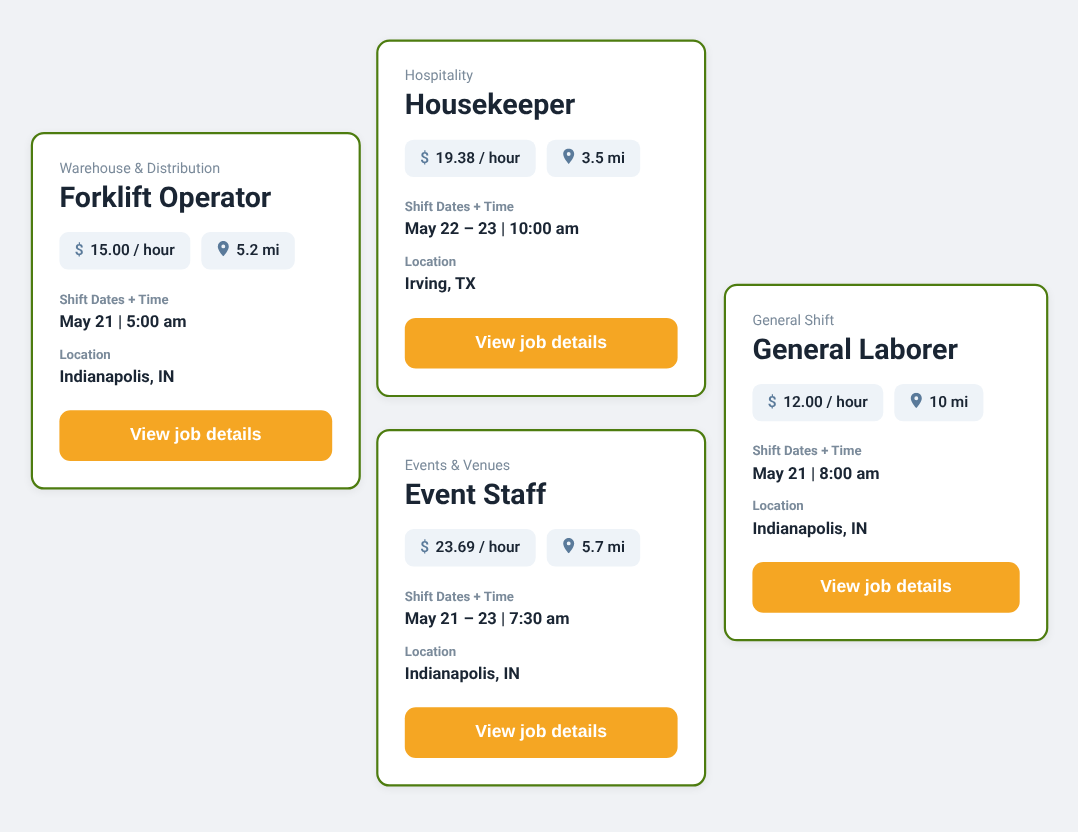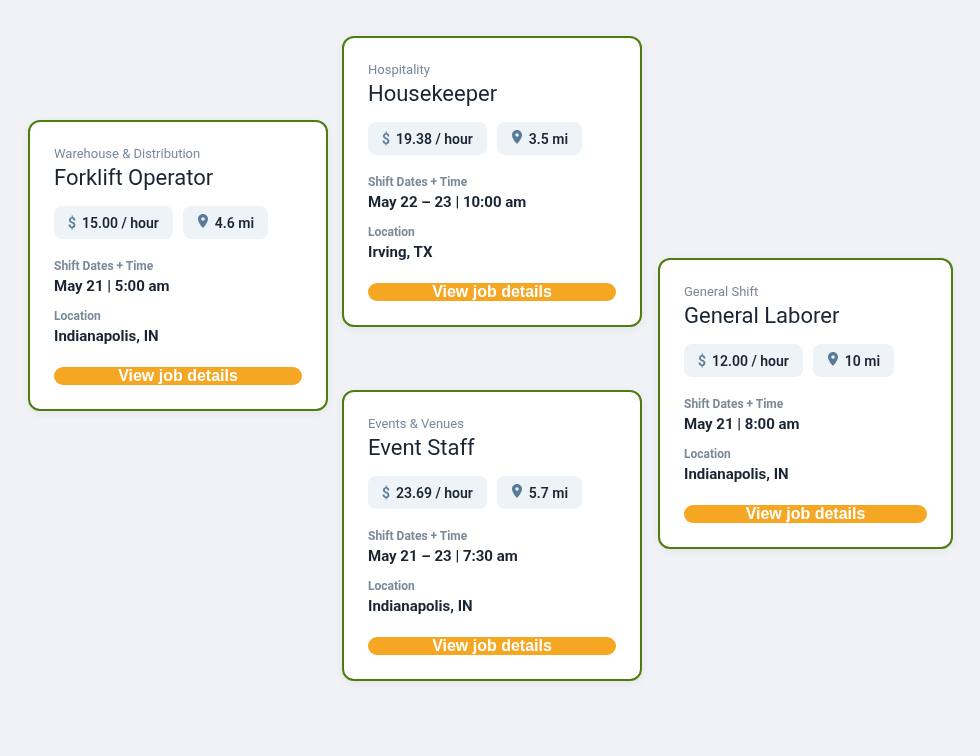--- a/index.html
+++ b/index.html
@@ -23,22 +23,22 @@
       padding: 24px;
       position: absolute;
       box-shadow: 0 2px 8px rgba(0,0,0,0.06);
     }
     .card-category {
       font-size: 13px;
       color: #7a8a9a;
       margin-bottom: 4px;
     }
     .card-title {
-      font-size: 22px;
-      font-weight: 400;
+      font-size: 26px;
+      font-weight: 700;
       color: #1a2533;
       margin-bottom: 16px;
     }
     .card-badges {
       display: flex;
       gap: 10px;
       margin-bottom: 20px;
     }
     .badge {
       display: flex;
@@ -66,21 +66,21 @@
       color: #1a2533;
       font-weight: 700;
       margin-bottom: 14px;
     }
     .view-btn {
       width: 100%;
       background: #f5a623;
       color: #ffffff;
       border: none;
       border-radius: 10px;
-      padding: 0;
+      padding: 14px;
       font-size: 16px;
       font-weight: 600;
       cursor: pointer;
       margin-top: 8px;
     }
     
     .card-forklift {
       left: 28px;
       top: 120px;
       width: 300px;
@@ -113,21 +113,21 @@
       <div class="badge">
         <span class="badge-icon">$</span>
         <span>15.00 / hour</span>
       </div>
       <div class="badge">
         <span class="badge-icon">
           <svg width="12" height="14" viewBox="0 0 12 14" fill="none">
             <path d="M6 0C3.24 0 1 2.24 1 5c0 3.75 5 9 5 9s5-5.25 5-9c0-2.76-2.24-5-5-5zm0 6.75A1.75 1.75 0 1 1 6 3.25a1.75 1.75 0 0 1 0 3.5z" fill="#5a7a9a"></path>
           </svg>
         </span>
-        <span>4.6 mi</span>
+        <span>5.2 mi</span>
       </div>
     </div>
     <div class="section-label">Shift Dates + Time</div>
     <div class="section-value">May 21  |  5:00 am</div>
     <div class="section-label">Location</div>
     <div class="section-value">Indianapolis, IN</div>
     <button class="view-btn">View job details</button>
   </div>
 
   <div class="job-card card-housekeeper">

